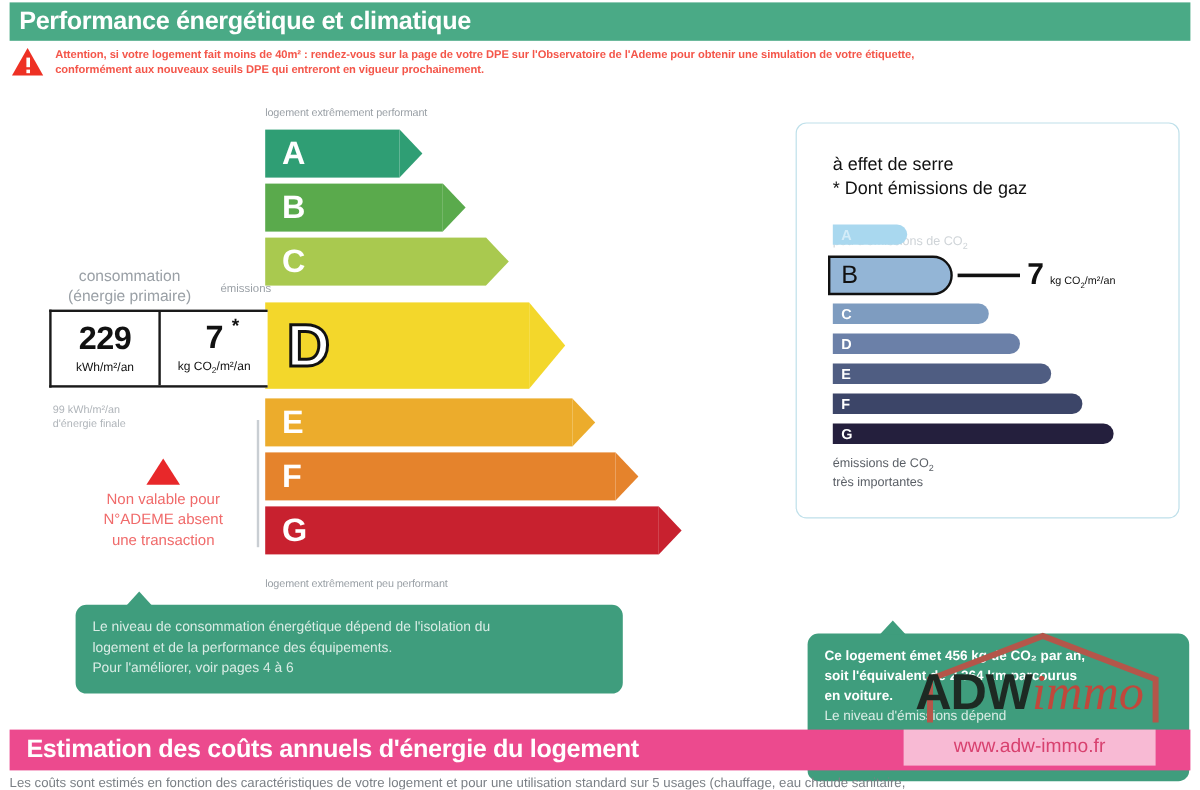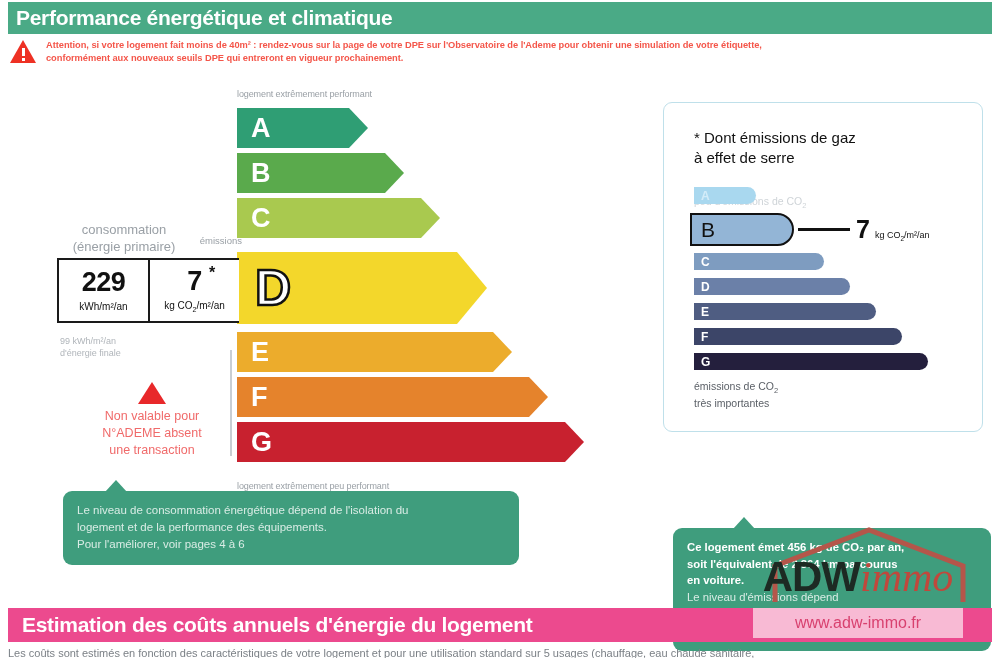--- a/index.html
+++ b/index.html
@@ -27,21 +27,21 @@
       background:#fff; }
   #warn-ico .dot{ position:absolute; left:11.5px; top:18px; width:3px; height:3px;
       background:#fff; }
   #warn-txt{ color:#f4564a; font-size:9.3px; font-weight:bold; line-height:1.45;
              letter-spacing:-0.05px; padding-top:1px;}
 
   
   #stage{ position:absolute; left:8px; top:80px; width:984px; height:525px; background:#fff; }
 
   
-  #ladder{ position:absolute; left:16px; top:0px; width:560px; height:420px; }
+  #ladder{ position:absolute; left:0px; top:0px; width:560px; height:420px; }
   .cap{ position:absolute; color:#9aa0a6; font-size:9px; letter-spacing:-0.1px; }
   #cap-top{ left:213px; top:9px; }
   #cap-bot{ left:213px; top:401px; }
 
   .erow{ position:absolute; left:213px; height:40px; }
   .ebar{ position:relative; height:40px; color:#fff; font-weight:bold; font-size:27px;
          display:flex; align-items:center; padding-left:14px; }
   .ebar .tip{ position:absolute; right:-19px; top:0; width:0;height:0;
               border-top:20px solid transparent; border-bottom:20px solid transparent; }
 
@@ -69,21 +69,21 @@
               line-height:1.35; }
 
   
   #ademe{ position:absolute; left:48px; top:302px; width:160px; text-align:center; }
   #ademe .tri{ width:0;height:0;margin:0 auto 4px auto;
       border-left:14px solid transparent;border-right:14px solid transparent;
       border-bottom:22px solid #e8282a;}
   #ademe p{ color:#f06a6a; font-size:12.5px; line-height:1.35; }
 
   
-  #call-l{ position:absolute; left:55px; top:411px; width:456px; }
+  #call-l{ position:absolute; left:55px; top:424px; width:456px; }
   .call{ position:relative; background:#3f9d7d; border-radius:9px; color:#d9ece5;
          padding:11px 14px 12px 14px; font-size:11.5px; line-height:1.48; }
   .call .strong{ color:#ffffff; font-weight:bold; }
   .call .nose{ position:absolute; top:-11px; width:0;height:0;
        border-left:11px solid transparent; border-right:11px solid transparent;
        border-bottom:12px solid #3f9d7d; }
 
   
   #nose-l{ left:42px; }
   #nose-r{ left:60px; }
@@ -236,22 +236,22 @@
       <div class="call">
         <span class="nose" id="nose-l"></span>
         <div>Le niveau de consommation énergétique dépend de l'isolation du</div>
         <div>logement et de la performance des équipements.</div>
         <div>Pour l'améliorer, voir pages 4 à 6</div>
       </div>
     </div>
 
     <div id="co2">
       <div id="co2-title">
+        <div>à effet de serre</div>
         <div>* Dont émissions de gaz</div>
-        <div>à effet de serre</div>
       </div>
       <div id="co2-sub">
         <span>peu d'émissions de CO</span><sub>2</sub>
       </div>
 
       <div class="crow" style="top:84px;width:62px">
         <div class="cbar" style="background:#a9d8ef;width:62px;color:#d3ecf8">A</div>
       </div>
 
       <div id="crow-B" class="crow">

